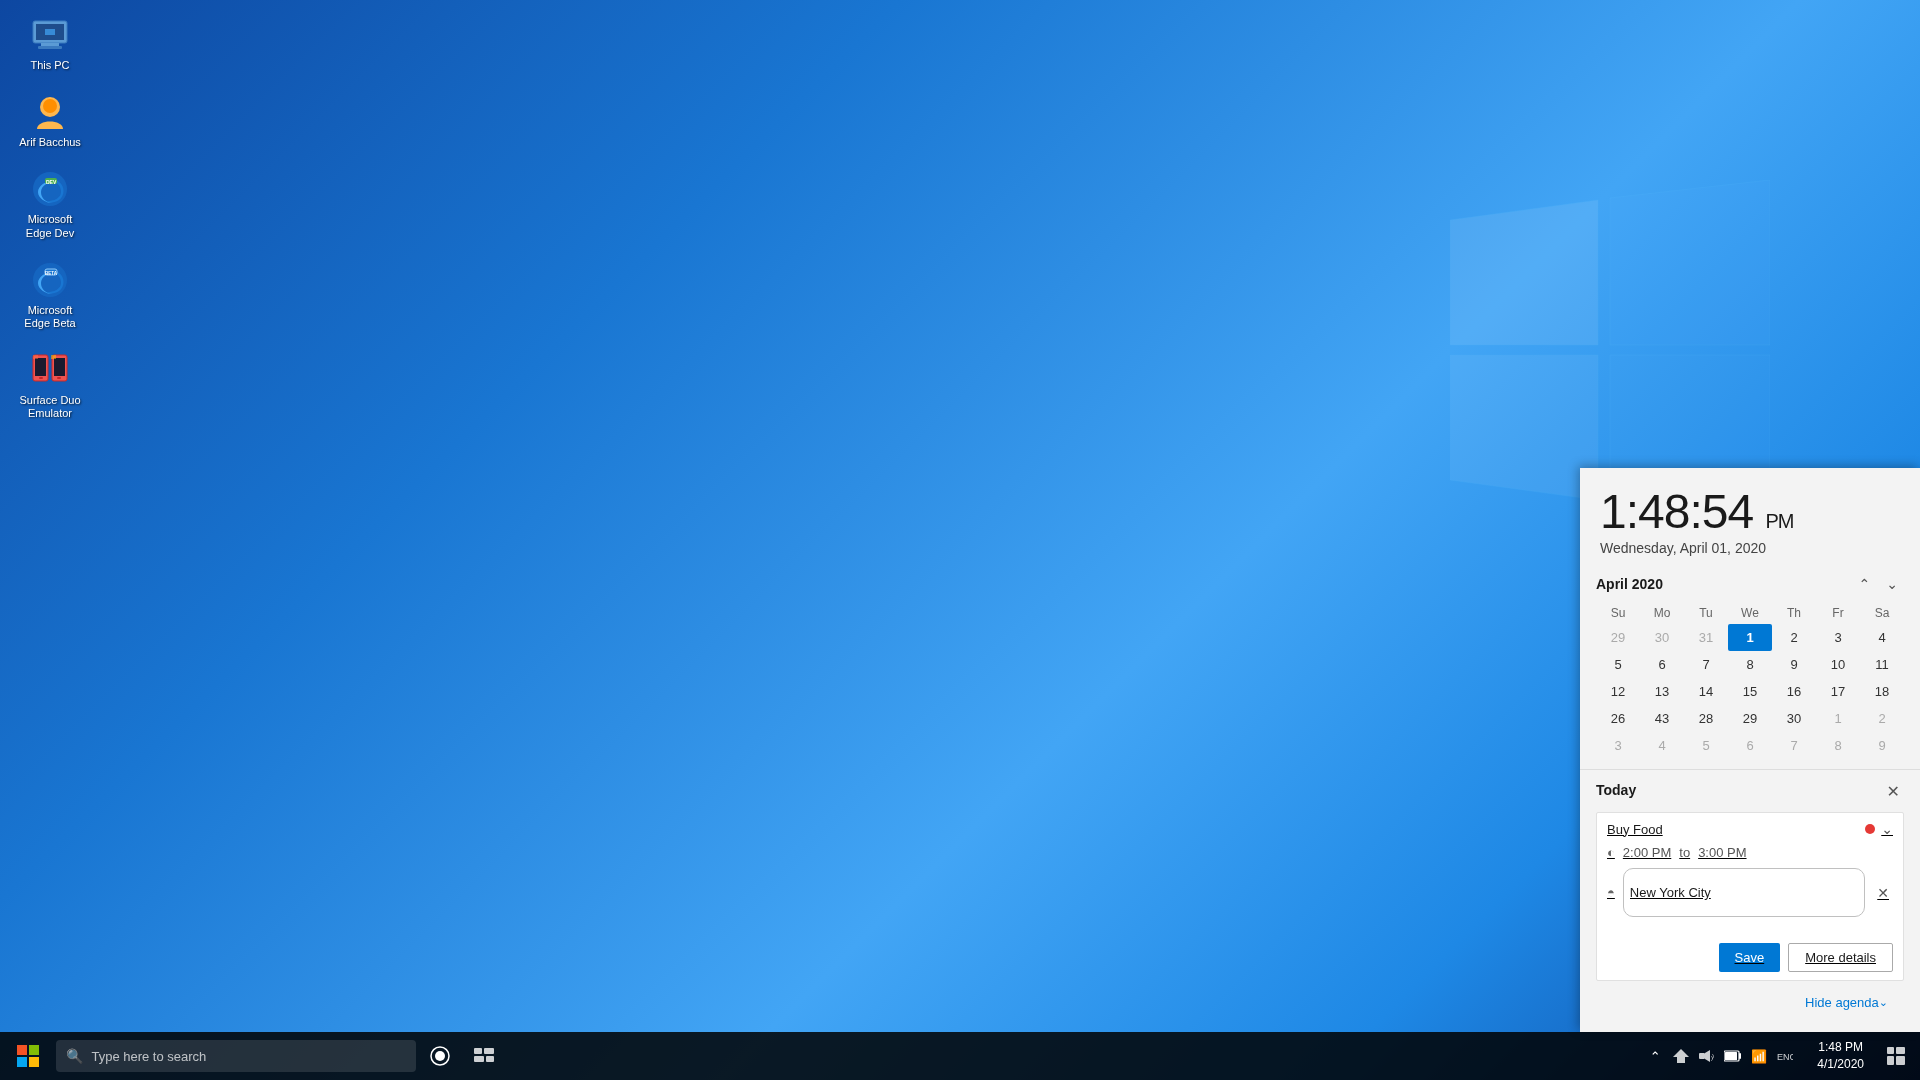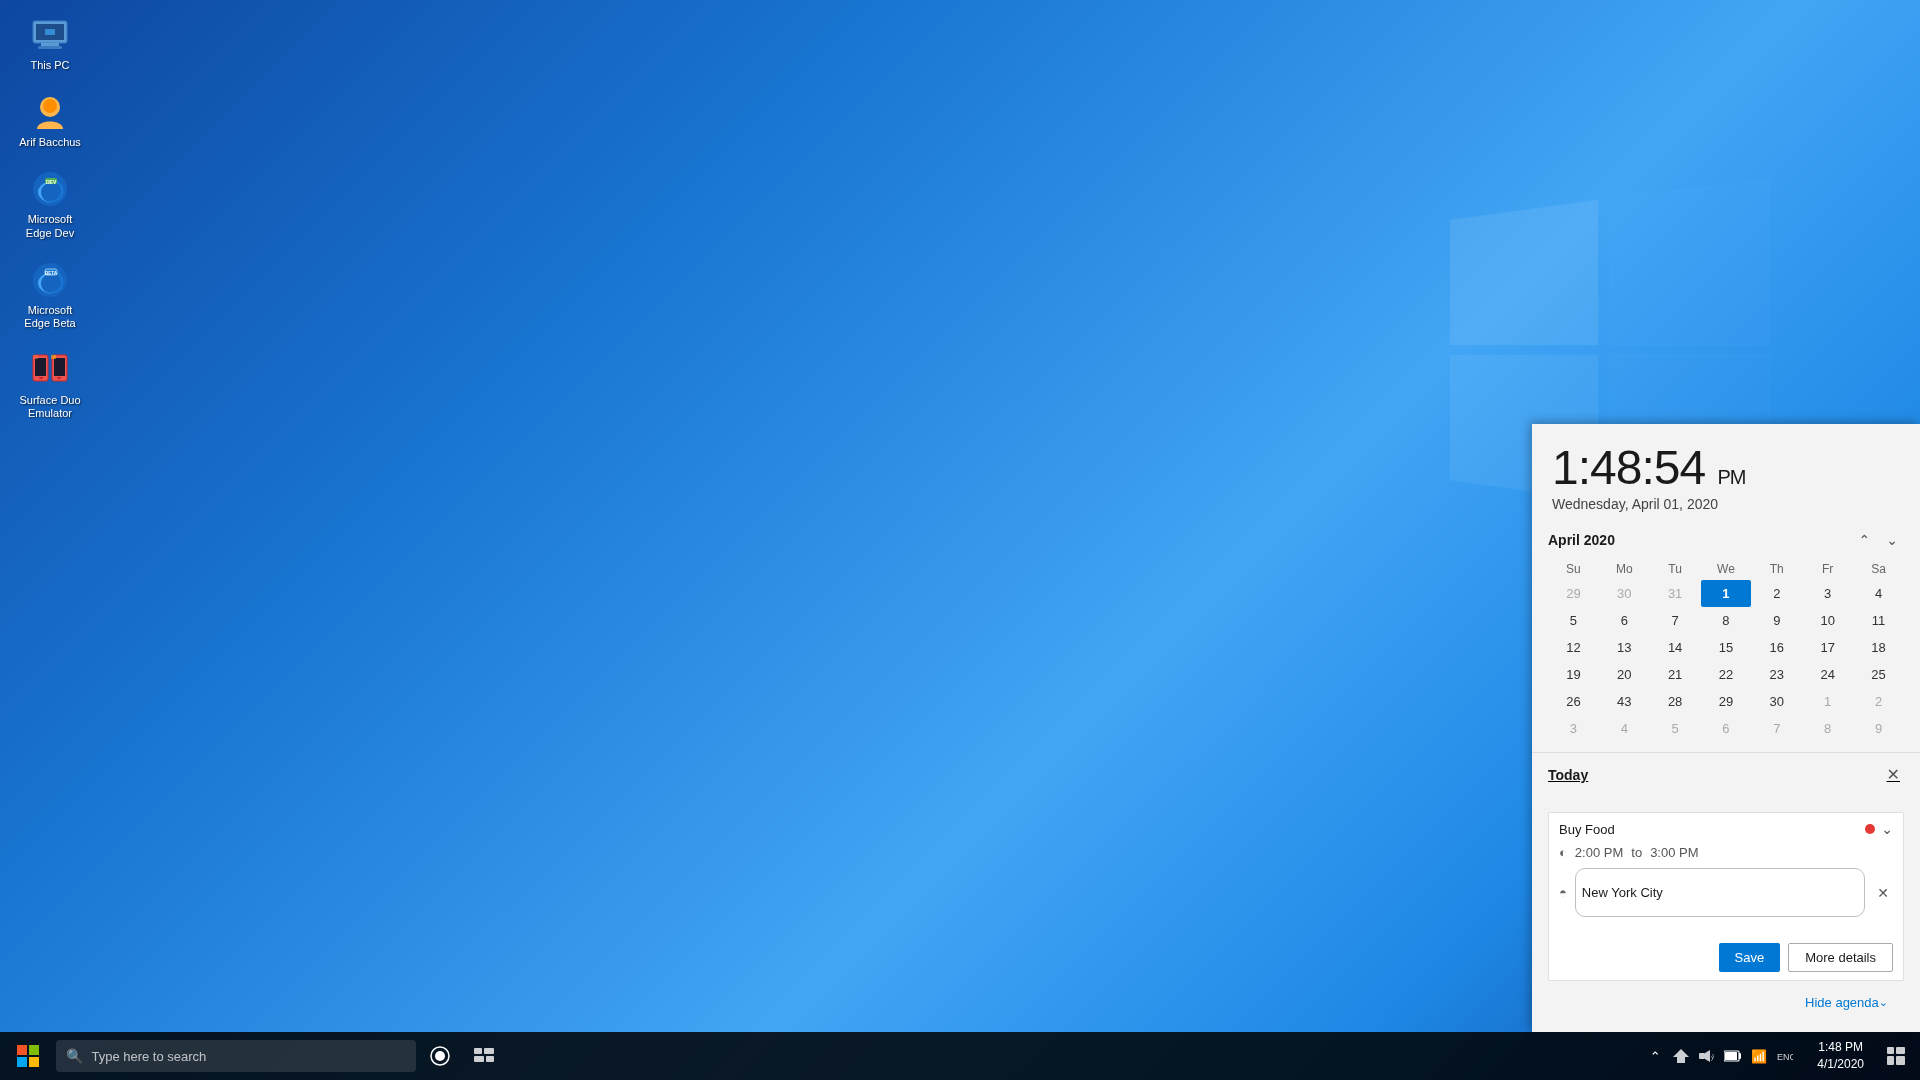--- a/index.html
+++ b/index.html
@@ -166,21 +166,21 @@
       cursor: pointer;
       color: white;
       font-size: 16px;
     }
 
     
     .notification-panel {
       position: absolute;
       bottom: 48px;
       right: 0;
-      width: 388px;
+      width: 340px;
       background: #8b5cf6;
       box-shadow: -2px -2px 10px rgba(0,0,0,0.3);
       z-index: 200;
     }
 
     
     .time-display {
       background: #f3f3f3;
       padding: 20px 20px 10px 20px;
     }
@@ -274,24 +274,23 @@
 
     
     .today-section {
       background: #f3f3f3;
       border-top: 1px solid #ddd;
       padding: 12px 16px;
     }
 
     .today-header {
       display: flex;
-      align-items: center;
+      align-items: flex-start;
       justify-content: space-between;
-      margin-bottom: 27px;
-      text-decoration: underline;
+      margin-bottom: 10px;
     }
 
     .today-label {
       font-size: 14px;
       font-weight: 600;
       color: #1a1a1a;
     }
 
     .today-close-btn {
       background: none;
@@ -302,20 +301,21 @@
       line-height: 1;
       padding: 2px 4px;
     }
 
     .event-card {
       background: white;
       border: 1px solid #e0e0e0;
       border-radius: 2px;
       padding: 8px 10px;
       margin-bottom: 8px;
+      text-decoration: underline;
     }
 
     .event-title-row {
       display: flex;
       align-items: center;
       justify-content: space-between;
       margin-bottom: 8px;
     }
 
     .event-title {
@@ -590,29 +590,20 @@
           <tr>
             <td>12</td>
             <td>13</td>
             <td>14</td>
             <td>15</td>
             <td>16</td>
             <td>17</td>
             <td>18</td>
           </tr>
           <tr>
-            <td>19</td>
-            <td>20</td>
-            <td>21</td>
-            <td>22</td>
-            <td>23</td>
-            <td>24</td>
-            <td>25</td>
-          </tr>
-          <tr>
             <td>26</td>
             <td>43</td>
             <td>28</td>
             <td>29</td>
             <td>30</td>
             <td class="other-month">1</td>
             <td class="other-month">2</td>
           </tr>
           <tr>
             <td class="other-month">3</td>

